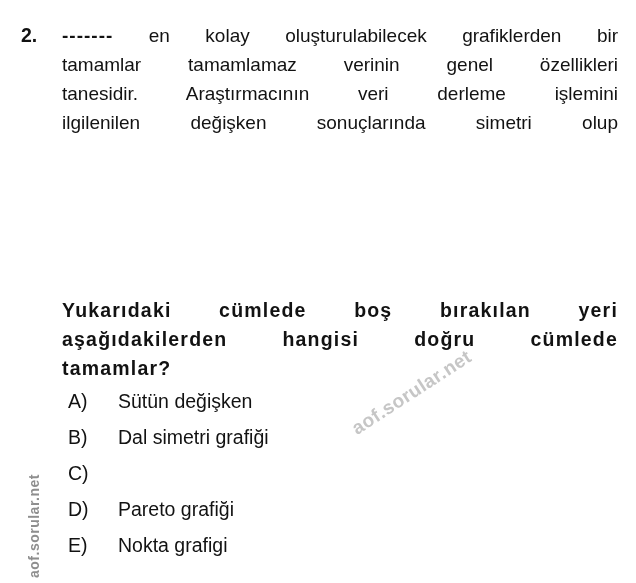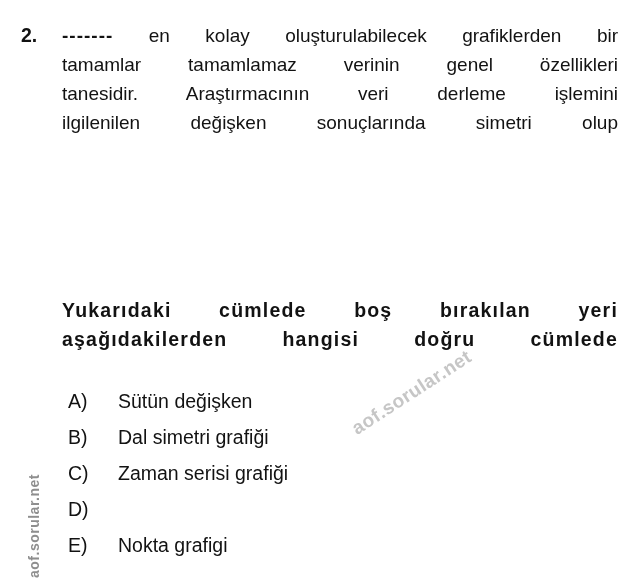--- a/index.html
+++ b/index.html
@@ -120,37 +120,38 @@
   <div class="body-block">
     <div class="line j"><span class="dashes">-------</span> <span>en kolay oluşturulabilecek grafiklerden bir</span></div>
     <div class="line j">tamamlar tamamlamaz verinin genel özellikleri</div>
     <div class="line j">tanesidir. Araştırmacının veri derleme işlemini</div>
     <div class="line j">ilgilenilen değişken sonuçlarında simetri olup</div>
   </div>
 
   <div class="prompt-block">
     <div class="line j">Yukarıdaki cümlede boş bırakılan yeri</div>
     <div class="line j">aşağıdakilerden hangisi doğru cümlede</div>
+    <div class="line">tamamlar?</div>
   </div>
 
   <div class="options-block">
     <div class="opt">
       <span class="letter">A)</span>
       <span class="otext">Sütün değişken</span>
     </div>
     <div class="opt">
       <span class="letter">B)</span>
       <span class="otext">Dal simetri grafiği</span>
     </div>
     <div class="opt">
       <span class="letter">C)</span>
-      <span class="otext">Zaman serisi grafiği</span>
     </div>
     <div class="opt">
       <span class="letter">D)</span>
+      <span class="otext">Pareto grafiği</span>
     </div>
     <div class="opt">
       <span class="letter">E)</span>
       <span class="otext">Nokta grafigi</span>
     </div>
   </div>
 
   <div class="wm-diag">aof.sorular.net</div>
 
   <div class="wm-left">aof.sorular.net</div>

